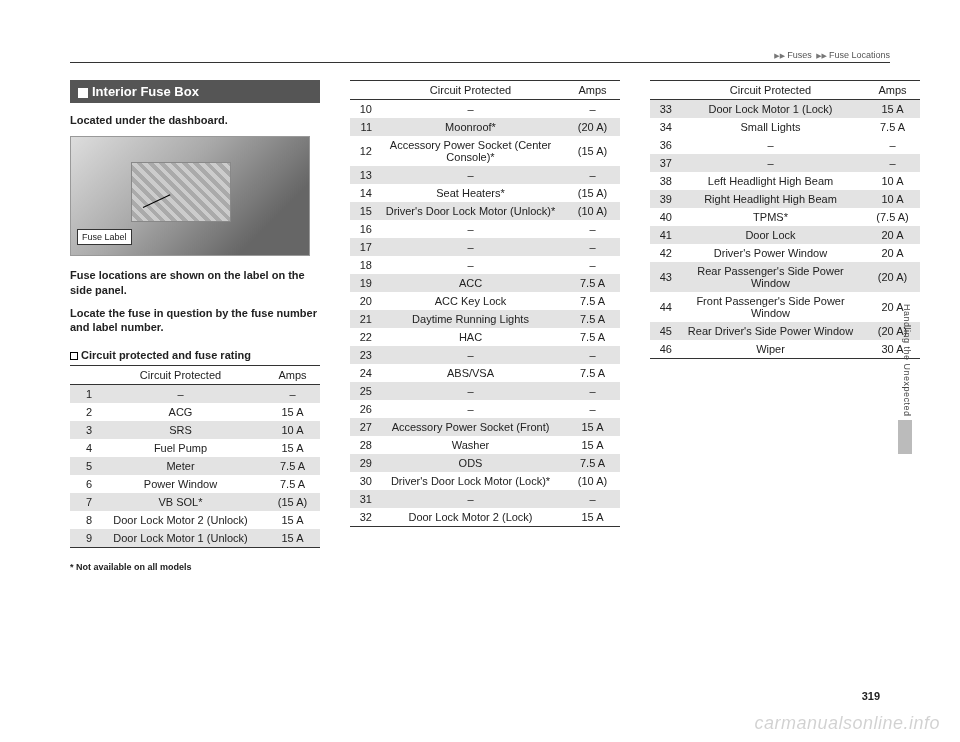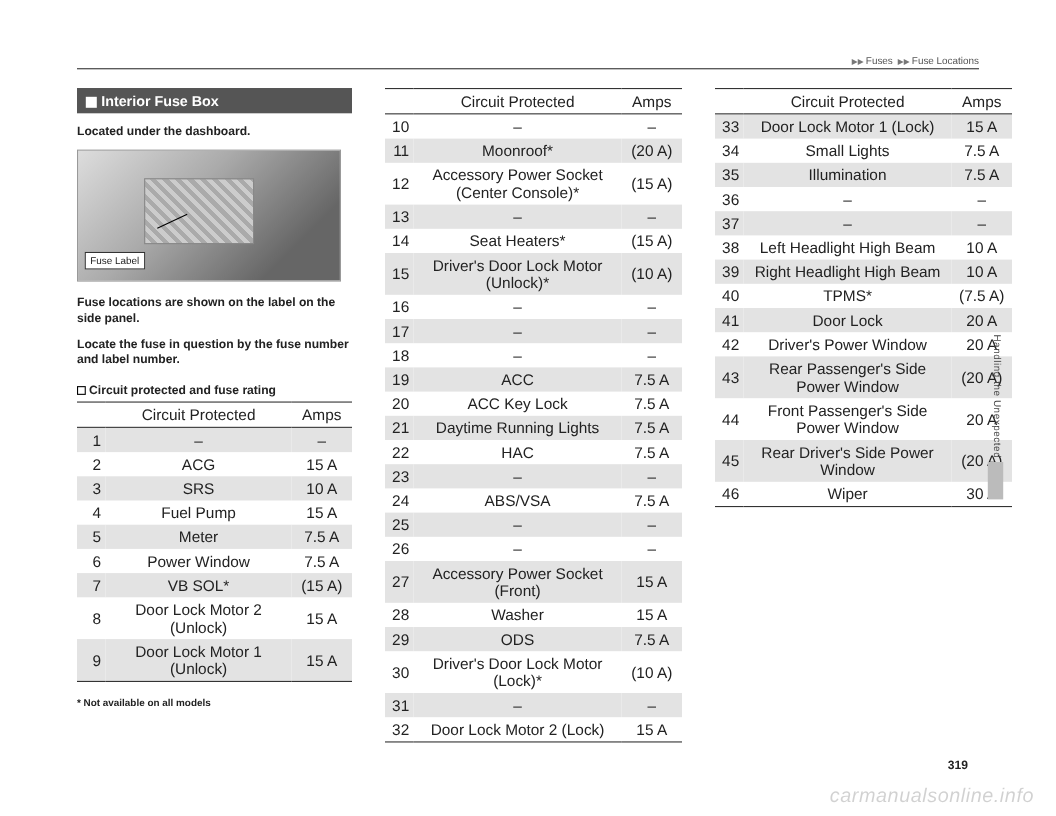--- a/index.html
+++ b/index.html
@@ -76,21 +76,21 @@
     font-size:9px; padding:2px 4px;
   }
   .figure .pointer {
     position:absolute; left:72px; top:70px; width:30px; height:1px; background:#000;
     transform: rotate(-25deg); transform-origin: left center;
   }
 
   table.fuse {
     width: 100%;
     border-collapse: collapse;
-    font-size: 14px;
+    font-size: 11px;
     margin-top: 4px;
   }
   table.fuse th {
     border-top: 1px solid #333;
     border-bottom: 1px solid #333;
     padding: 3px 4px;
     font-weight: normal;
     text-align: center;
     background: #fff;
   }
@@ -385,25 +385,20 @@
             <tr class="shade">
               <td class="num">33</td>
               <td class="cp">Door Lock Motor 1 (Lock)</td>
               <td class="amps">15 A</td>
             </tr>
             <tr>
               <td class="num">34</td>
               <td class="cp">Small Lights</td>
               <td class="amps">7.5 A</td>
             </tr>
-            <tr class="shade">
-              <td class="num">35</td>
-              <td class="cp">Illumination</td>
-              <td class="amps">7.5 A</td>
-            </tr>
             <tr>
               <td class="num">36</td>
               <td class="cp">–</td>
               <td class="amps">–</td>
             </tr>
             <tr class="shade">
               <td class="num">37</td>
               <td class="cp">–</td>
               <td class="amps">–</td>
             </tr>

